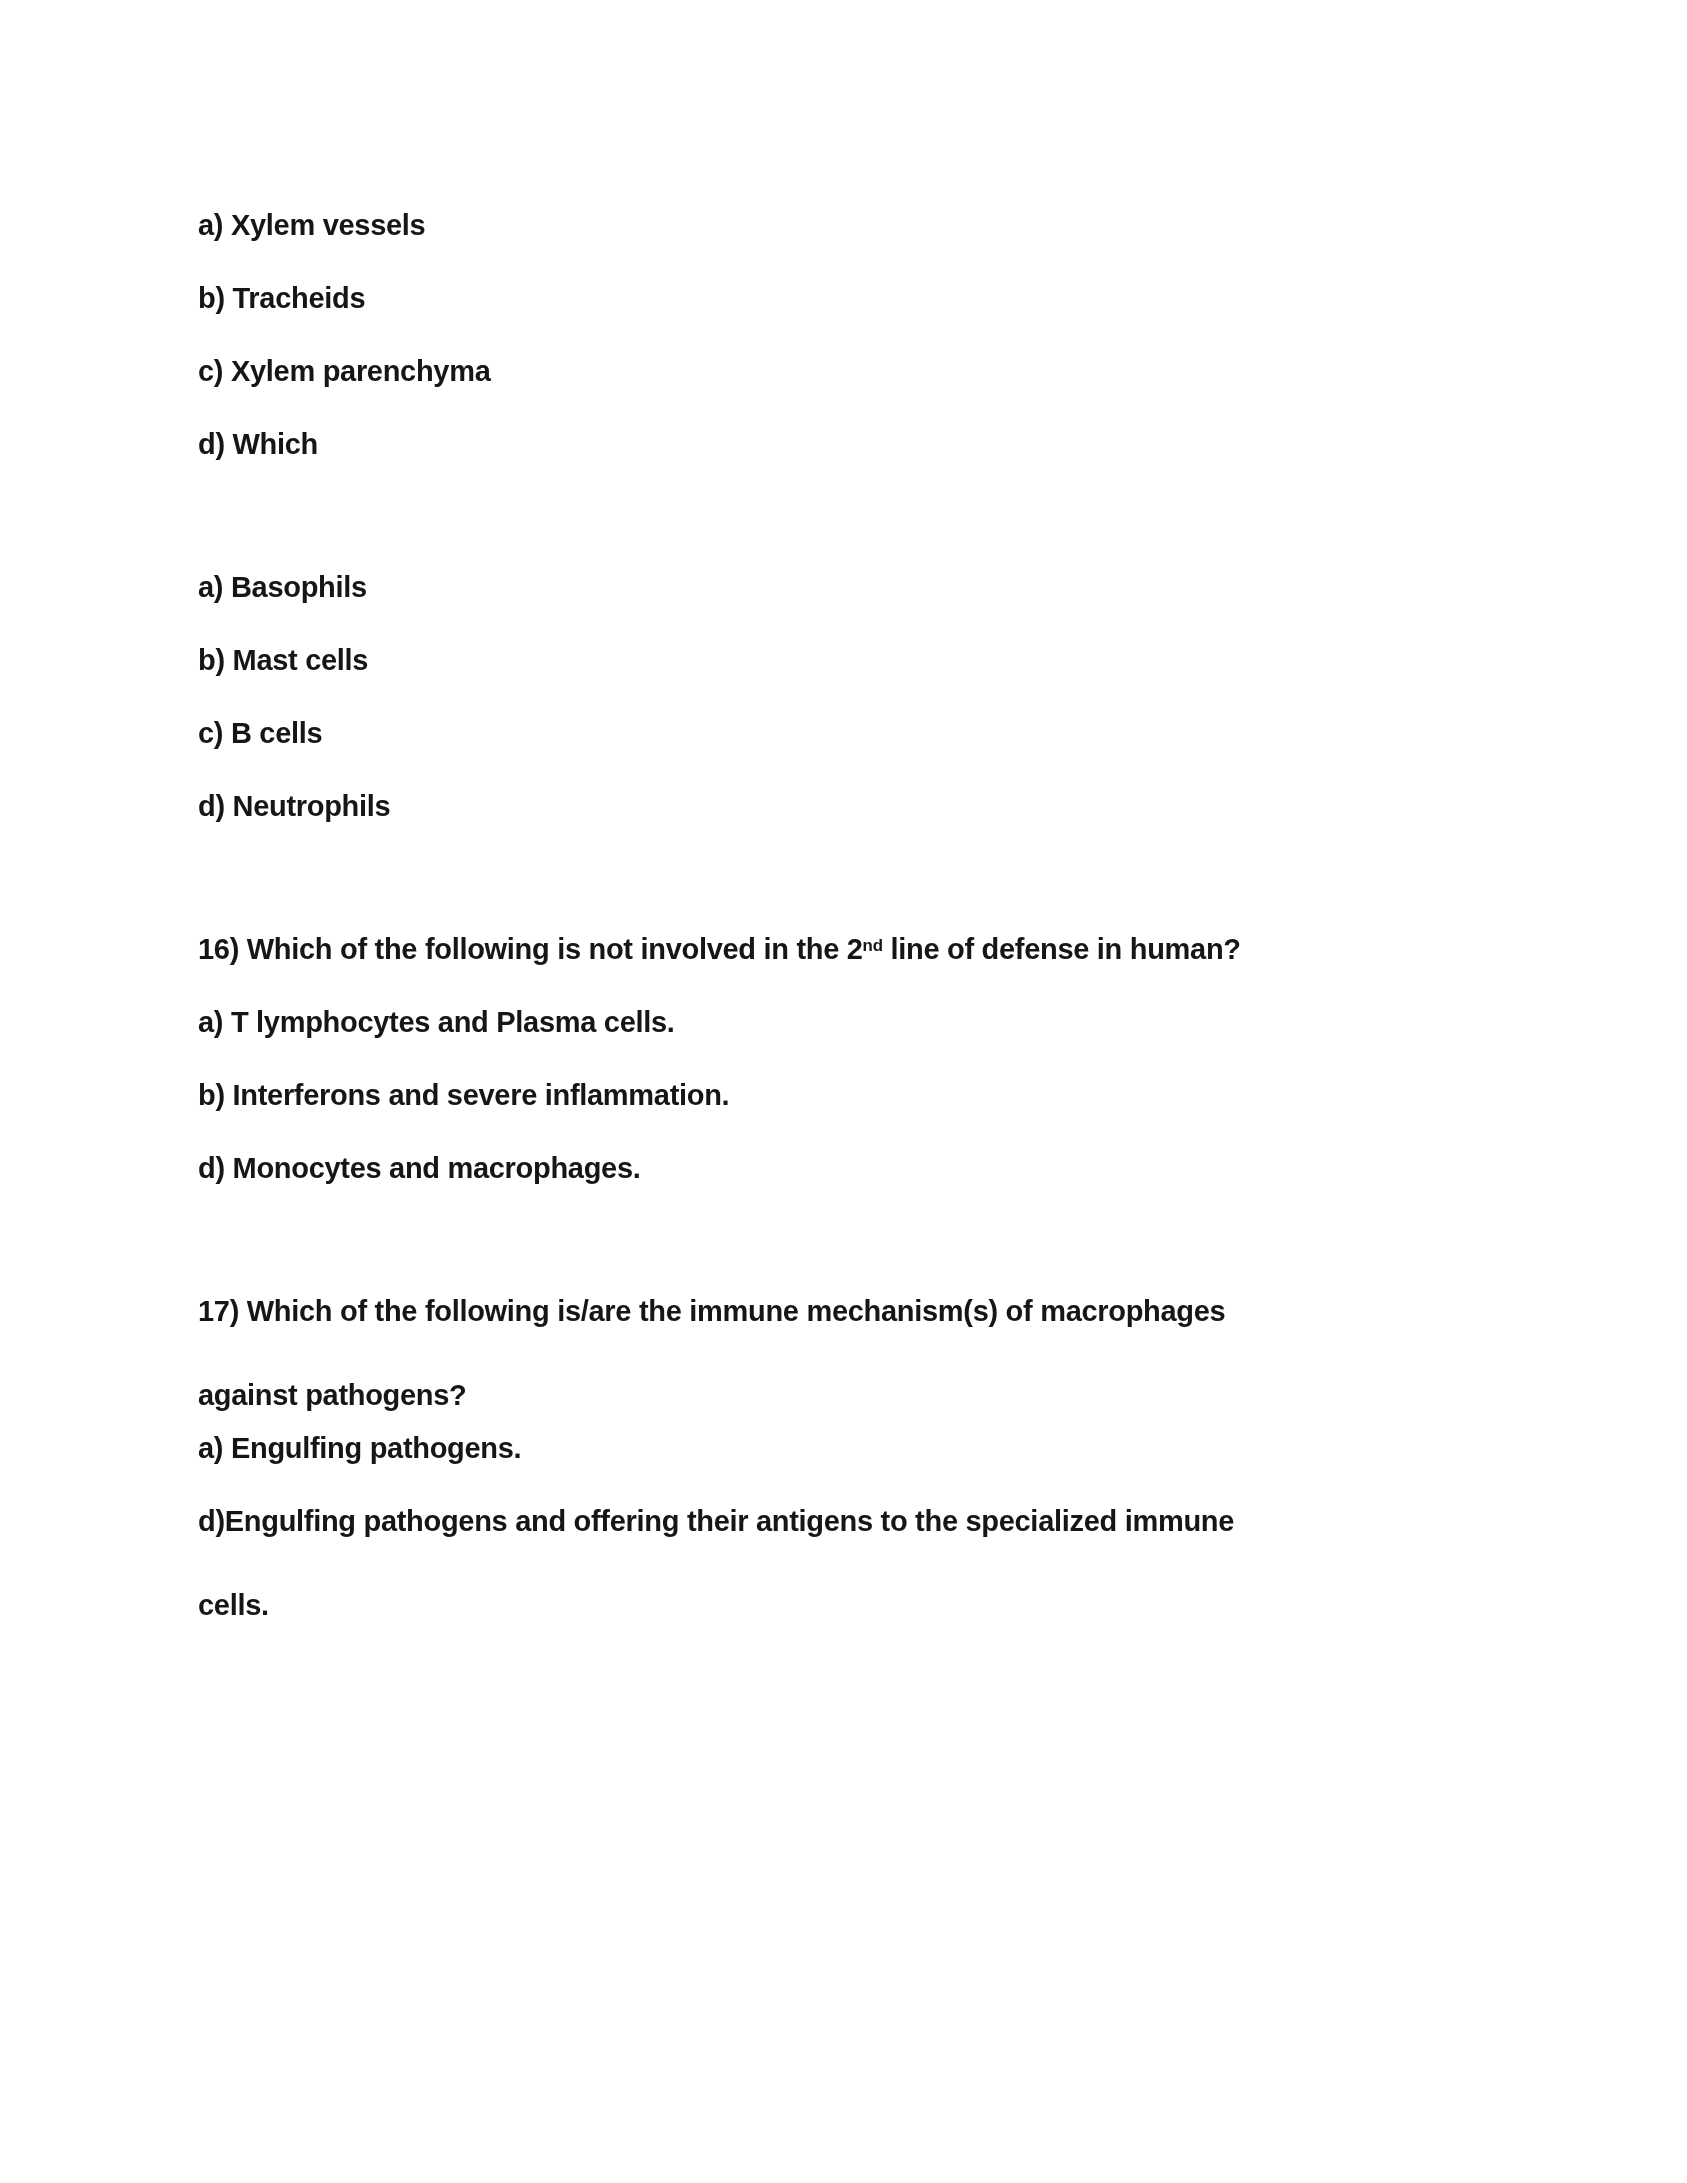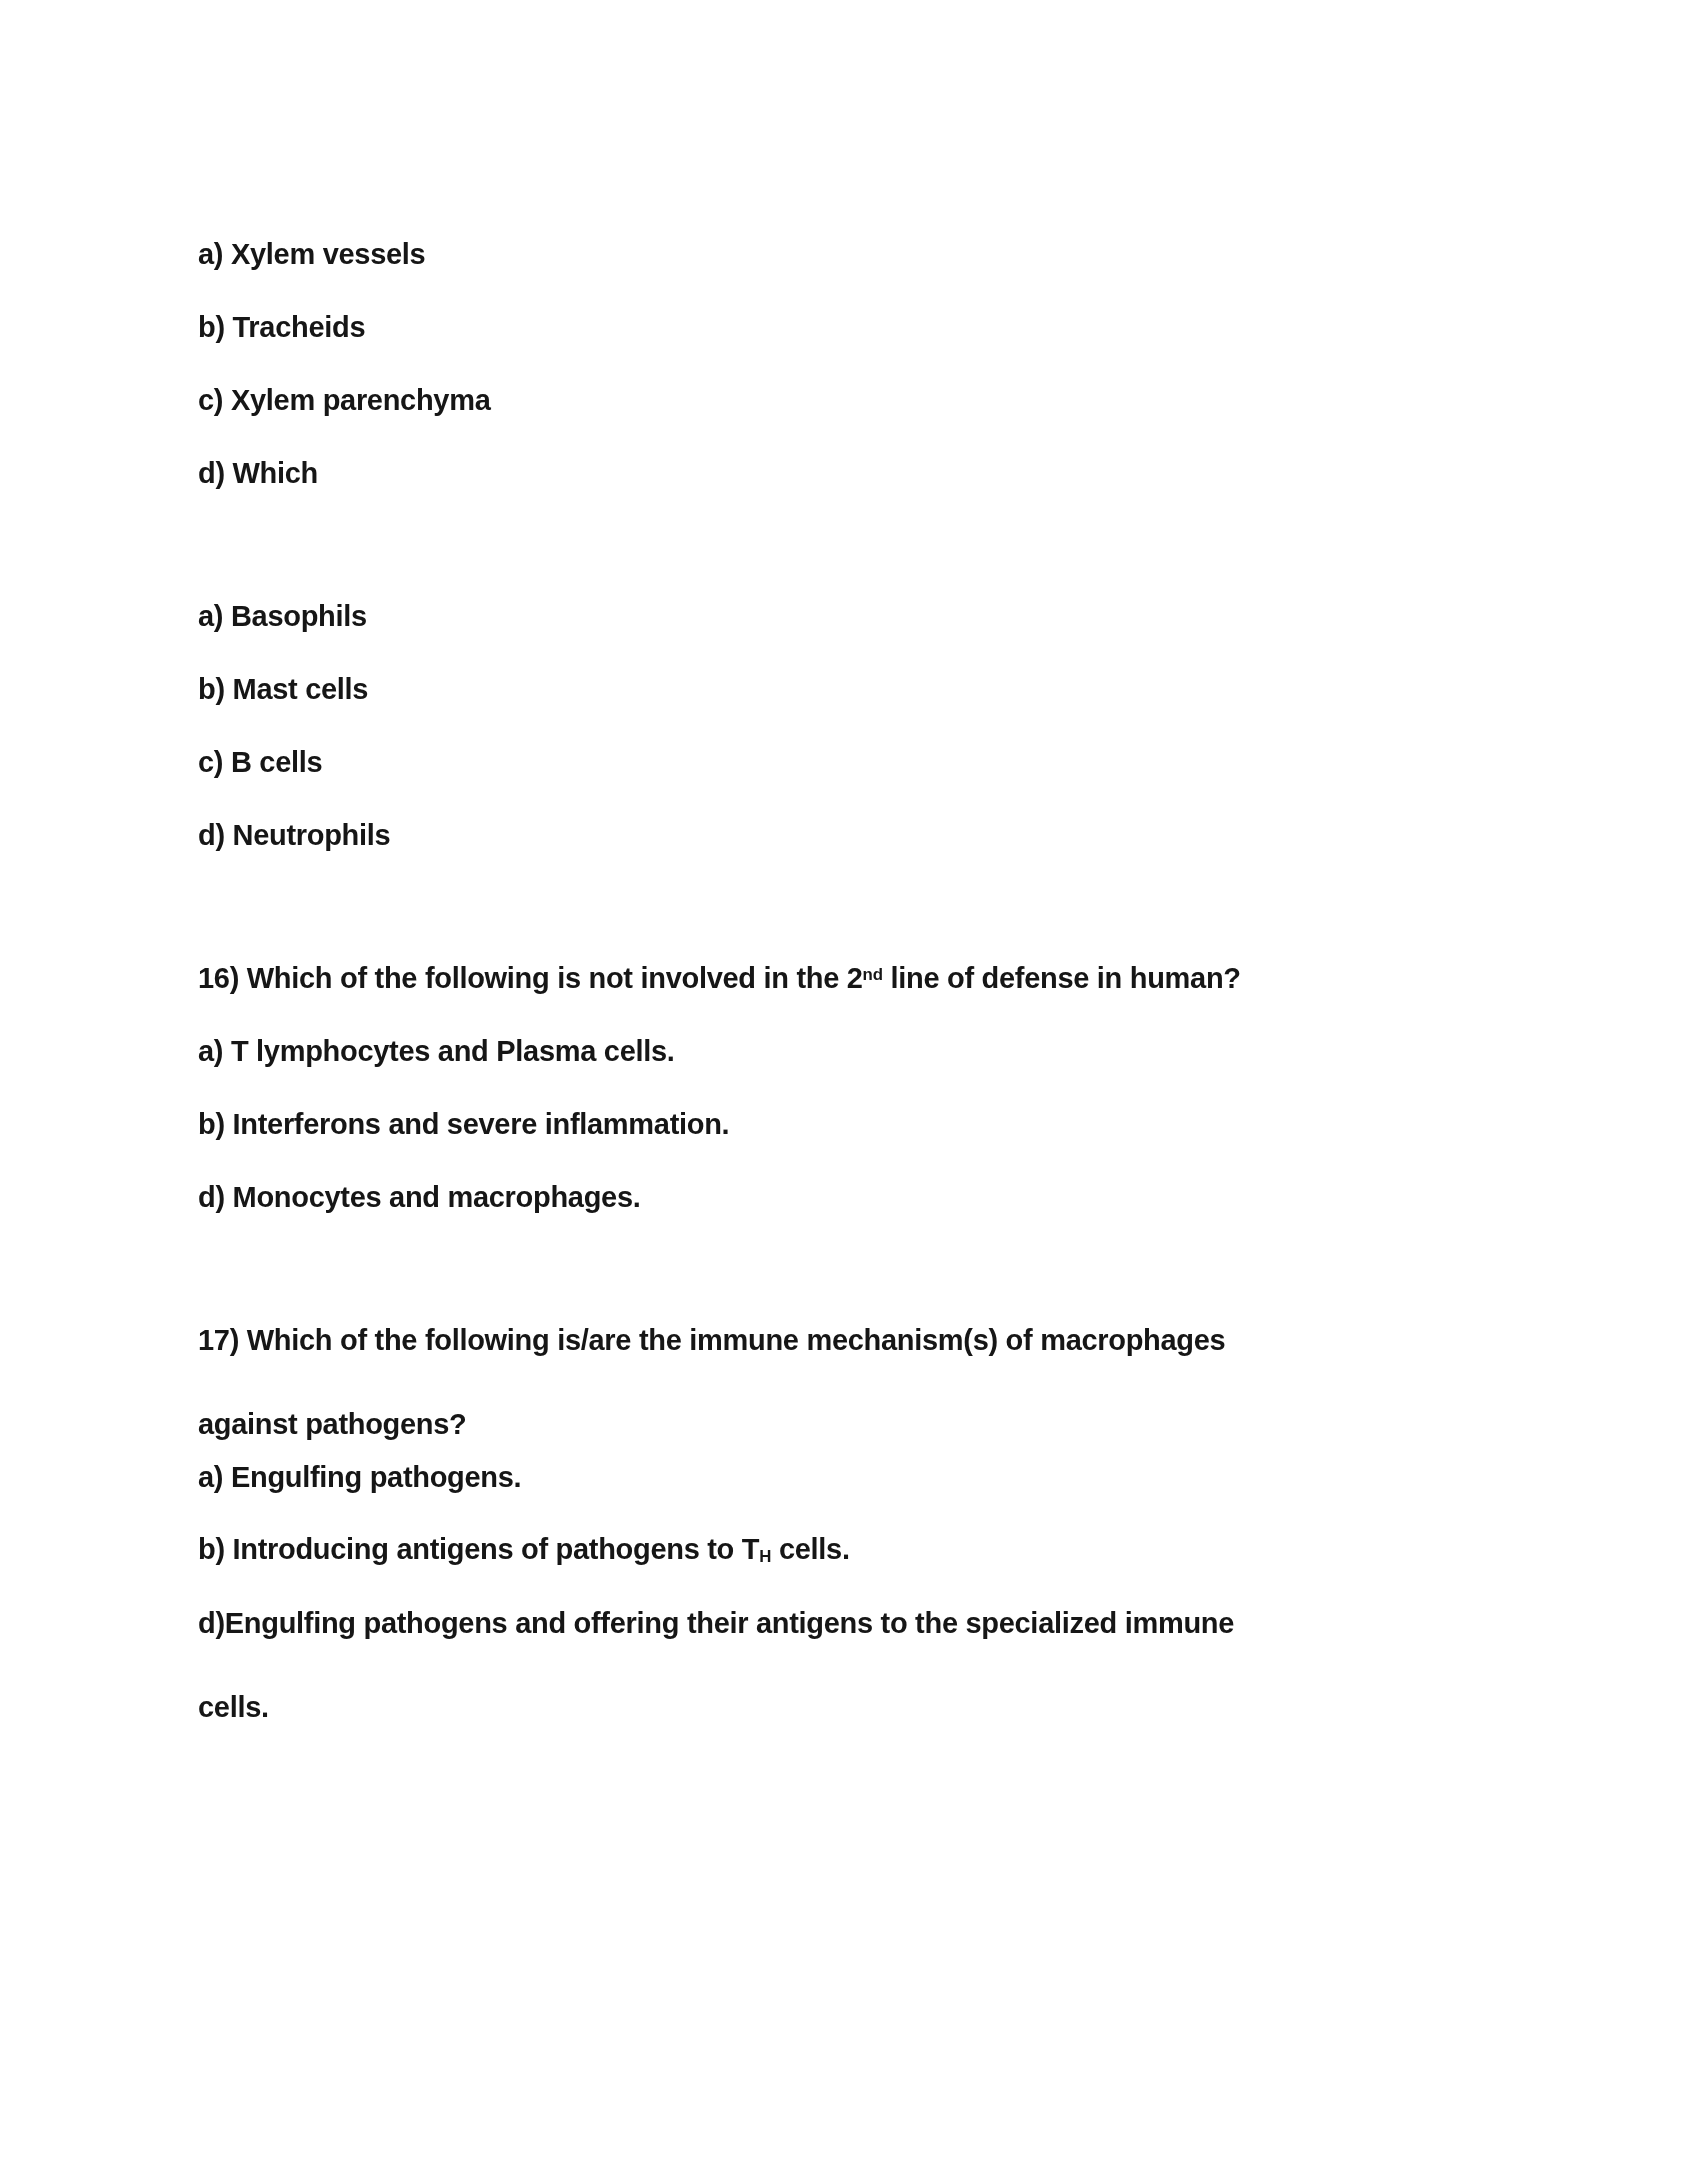--- a/index.html
+++ b/index.html
@@ -7,21 +7,20 @@
     padding: 0;
     background: #ffffff;
   }
   .page {
     position: relative;
     width: 1687px;
     height: 1721px;
     background: #ffffff;
     overflow: hidden;
     font-family: "Liberation Sans", sans-serif;
-    margin-top: 29px;
   }
   .content {
     position: absolute;
     left: 198px;
     top: 189px;
     width: 1297px;
     color: #161616;
     font-weight: 700;
     font-size: 29px;
     letter-spacing: -0.3px;
@@ -193,23 +192,20 @@
     <div class="line">
         <span>17) Which of the following is/are the immune mechanism(s) of macrophages</span>
       </div>
     <div class="line tight">
         <span>against pathogens?</span>
       </div>
 
     <div class="line">
         <span>a) Engulfing pathogens.</span>
       </div>
-    <div class="line">
-      <span><span>b) Introducing antigens of pathogens to T</span><span class="sub">H</span><span> cells.</span></span>
-    </div>
     <div class="line">
         <span>d)Engulfing pathogens and offering their antigens to the specialized immune</span>
       </div>
     <div class="line tight">
         <span>cells.</span>
       </div>
 
   </main>
 
   <div class="wm">

